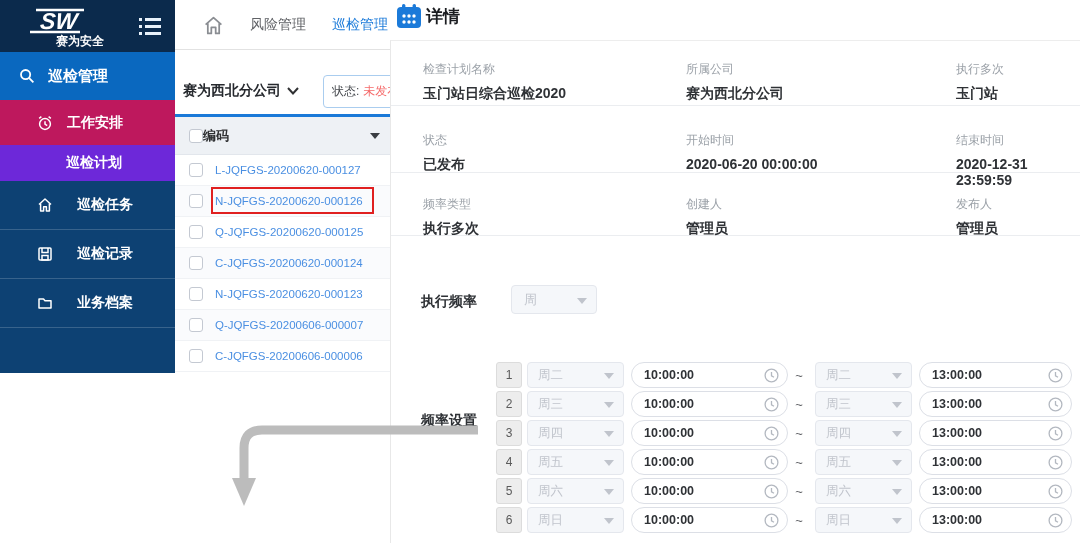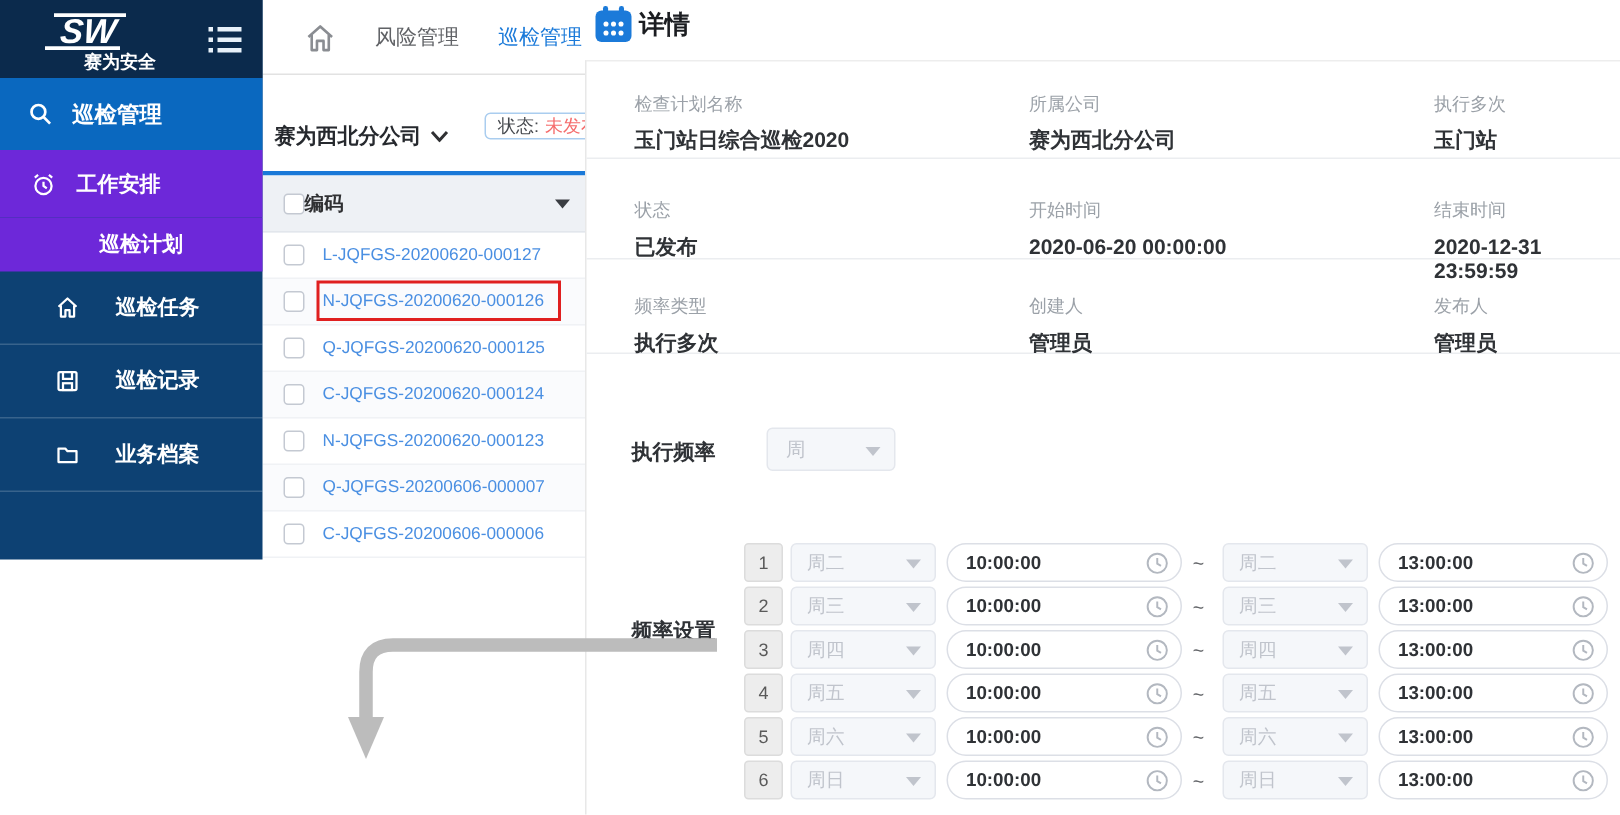--- a/index.html
+++ b/index.html
@@ -11,36 +11,36 @@
   
   .sidebar { position:absolute; left:0; top:0; width:175px; height:373px; background:#0d4173; z-index:3; }
   .logo-area { height:52px; background:#0b2a4c; display:flex; align-items:center; justify-content:space-between; padding:0 14px 0 22px; }
   .logo-svg text { font-family:"Liberation Sans","DejaVu Sans",sans-serif; }
   .collapse-btn { display:flex; flex-direction:column; gap:4px; cursor:pointer; }
   .collapse-btn .bar { display:flex; align-items:center; gap:3px; }
   .collapse-btn .dot { width:3px; height:3px; background:#e8f1fa; }
   .collapse-btn .line { width:16px; height:3px; background:#e8f1fa; }
   .side-item { display:flex; align-items:center; color:#fff; font-size:15px; font-weight:bold; cursor:pointer; }
   .side-item.module-active { height:48px; background:#0a68bf; padding-left:18px; gap:13px; }
-  .side-item.dark { height:45px; background:#6d28d9; padding-left:20px; gap:14px; font-size:14px; }
+  .side-item.dark { height:45px; background:#be185d; padding-left:36px; gap:14px; font-size:14px; }
   .side-item.sub-active { height:36px; background:#6d28d9; padding-left:66px; font-size:14px;text-align:right; }
   .side-item.base { height:49px; background:transparent; padding-left:36px; gap:24px; font-size:14px; }
   .side-item.divided { border-bottom:1px solid rgba(255,255,255,0.18); }
   .side-icon { display:flex; width:17px; justify-content:center; }
   
   .topbar { position:absolute; left:175px; top:0; width:905px; height:50px; background:#fff; z-index:1;
             display:flex; align-items:center; padding-left:28px; gap:26px; }
   .topbar-border { position:absolute; left:175px; top:49px; width:215px; height:1px; background:#e2e2e2; z-index:2; }
   .top-tab { font-size:14px; color:#606266; cursor:pointer; }
   .top-tab.active { color:#1b7ad9; }
   
   .list-panel { position:absolute; left:175px; top:50px; width:215px; height:493px; background:#fff; overflow:hidden; z-index:1; }
   .company-row { position:absolute; left:8px; top:24px; height:34px; display:flex; align-items:center; gap:6px; cursor:pointer; }
   .company-name { font-size:14px; font-weight:bold; color:#26292e; }
-  .status-box { position:absolute; left:148px; top:25px; width:96px; height:18px; border:1px solid #aacdef; border-radius:4px;
+  .status-box { position:absolute; left:148px; top:25px; width:96px; height:33px; border:1px solid #aacdef; border-radius:4px;
                 display:flex; align-items:center; padding-left:8px; gap:4px; font-size:12px; color:#46494e; background:#fff; cursor:pointer; white-space:nowrap; }
   .status-val { color:#f56c6c; }
   .blue-line { position:absolute; left:0; top:64px; width:215px; height:3px; background:#1a79d8; }
   .grid-header { position:absolute; left:0; top:67px; width:215px; height:38px; background:#eef1f5; display:flex; align-items:center; border-bottom:1px solid #e2e6ec; }
   .grid-header .hdr-label { font-size:13px; font-weight:bold; color:#303133; }
   .sort-caret { position:absolute; right:10px; top:16px; width:0; height:0; border-left:5px solid transparent; border-right:5px solid transparent; border-top:6px solid #3a3d42; cursor:pointer; }
   .cbx { width:14px; height:14px; border:1px solid #c4c9d2; border-radius:3px; background:#fff; margin-left:14px; flex:0 0 auto; cursor:pointer; }
   .rows-wrap { position:absolute; left:0; top:105px; width:215px; }
   .code-row { position:relative; height:31px; display:flex; align-items:center; border-bottom:1px solid #f0f2f5; }
   .code-row:nth-child(even) { background:#fafbfd; }

